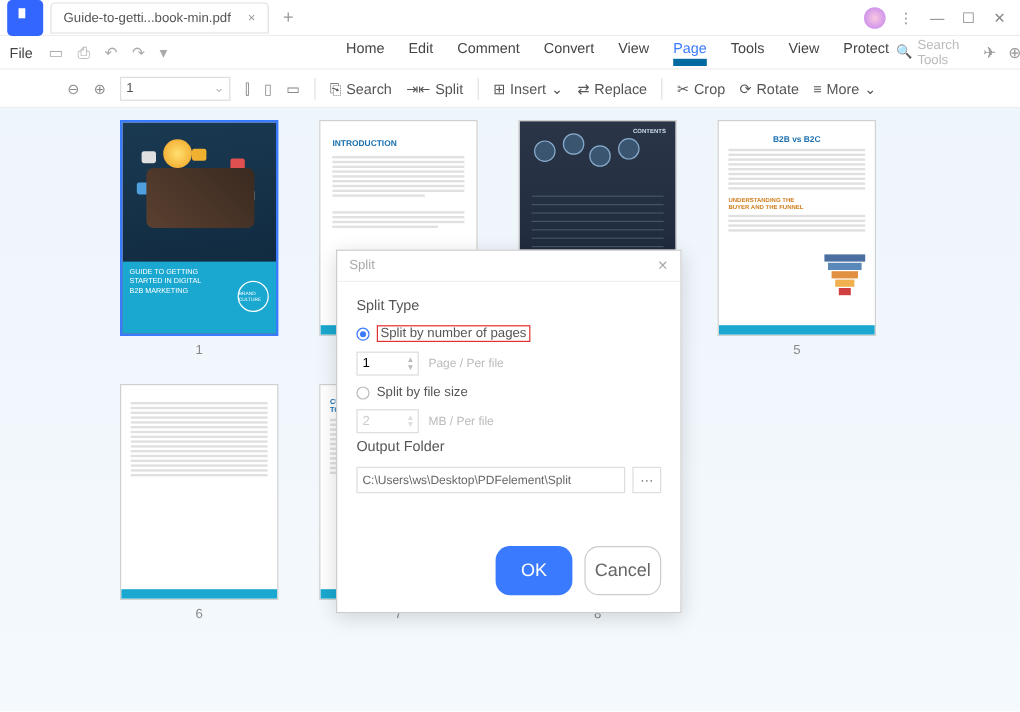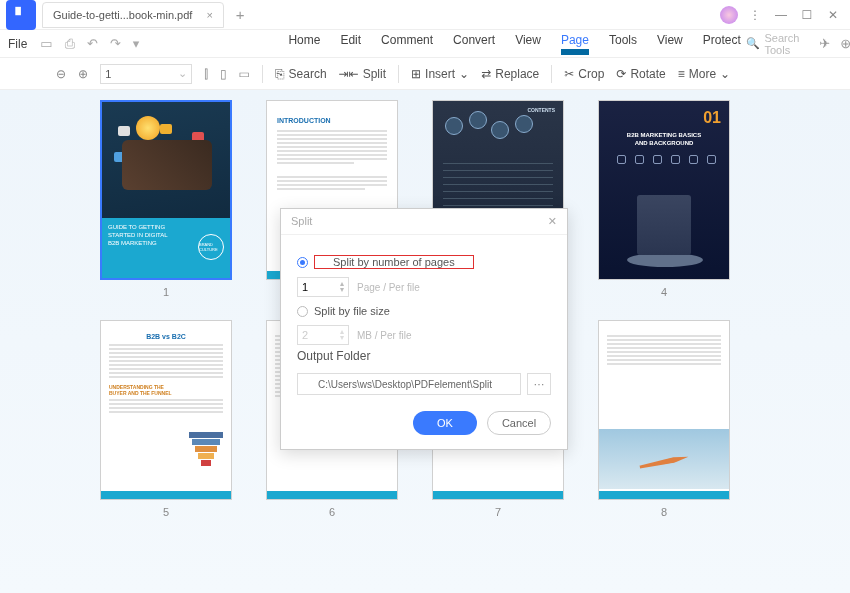--- a/index.html
+++ b/index.html
@@ -79,30 +79,30 @@
 .t8-plane { position:absolute; bottom:30px; left:40px; width:50px; height:14px; background:#e08040; transform:rotate(-12deg); clip-path:polygon(0 40%,70% 30%,100% 50%,70% 70%,0 60%); }
 
 .dialog { position:absolute; top:208px; left:280px; width:288px; background:#fff; border:1px solid #ccc; box-shadow:0 4px 16px rgba(0,0,0,0.15); font-size:11px; }
 .dlg-head { display:flex; justify-content:space-between; padding:6px 10px; color:#aaa; border-bottom:1px solid #f0f0f0; }
 .dlg-body { padding:12px 16px 14px; }
 .dlg-section { font-size:12px; color:#555; margin-bottom:10px; }
 .radio-row { display:flex; align-items:center; gap:6px; margin:8px 0; color:#555; }
 .radio { width:11px; height:11px; border-radius:50%; border:1px solid #bbb; display:inline-flex; align-items:center; justify-content:center; }
 .radio.on { border-color:#3a7afe; }
 .radio.on::after { content:''; width:5px; height:5px; border-radius:50%; background:#3a7afe; }
-.highlight { border:1px solid #e03030; padding:0 18px;text-align:center; }
+.highlight { border:1px solid #e03030; padding:0 2px;text-align:center; }
 .num-input { display:flex; align-items:center; gap:8px; margin:4px 0 4px 0; }
 .num-field { width:52px; height:20px; border:1px solid #ddd; display:flex; align-items:center; justify-content:space-between; padding:0 4px; font-size:11px; }
 .num-field.disabled { color:#ccc; }
 .unit { color:#bbb; font-size:10px; }
 .folder-row { display:flex; gap:6px; margin-top:6px; }
-.folder-input { flex:1; height:22px; border:1px solid #ddd; padding:0 20px; display:flex; align-items:center; font-size:10px; color:#666; }
+.folder-input { flex:1; height:22px; border:1px solid #ddd; padding:0 4px; display:flex; align-items:center; font-size:10px; color:#666; }
 .folder-btn { width:24px; height:22px; border:1px solid #ddd; display:flex; align-items:center; justify-content:center; color:#888; cursor:pointer; }
 .dlg-buttons { display:flex; justify-content:flex-end; gap:10px; margin-top:16px; }
-.btn { width:64px; height:24px; border-radius:12px; display:flex; align-items:center; justify-content:center; font-size:11px; cursor:pointer; }
+.btn { width:64px; height:41px; border-radius:12px; display:flex; align-items:center; justify-content:center; font-size:15px; cursor:pointer;margin-top:28px; }
 .btn-primary { background:#3a7afe; color:#fff; }
 .btn-secondary { border:1px solid #ccc; color:#666; background:#fff; }
 </style>
 </head>
 <body>
 
 <div class="titlebar">
   <div class="app-icon">▘</div>
   <div class="tab">
     <span>Guide-to-getti...book-min.pdf</span>
@@ -252,38 +252,20 @@
             <div class="t3-row"></div>
             <div class="t3-row"></div>
             <div class="t3-row"></div>
             <div class="t3-row"></div>
             <div class="t3-row"></div>
           </div>
       </div>
       <span class="thumb-num">3</span>
     </div>
 
-    <div class="thumb-wrap">
-      <div class="thumb t4">
-        <span class="t4-num">01</span>
-        <div class="t4-title" style="white-space:pre-line">B2B MARKETING BASICS
-AND BACKGROUND</div>
-        <div class="t4-icons">
-            <span style="left:4px"></span>
-            <span style="left:22px"></span>
-            <span style="left:40px"></span>
-            <span style="left:58px"></span>
-            <span style="left:76px"></span>
-            <span style="left:94px"></span>
-          </div>
-        <div class="t4-base"></div>
-          <div class="t4-server"></div>
-      </div>
-      <span class="thumb-num">4</span>
-    </div>
 
     <div class="thumb-wrap">
       <div class="thumb t5">
         <div class="t5-title">B2B vs B2C</div>
         <div class="t2-line"></div>
           <div class="t2-line"></div>
           <div class="t2-line"></div>
           <div class="t2-line"></div>
           <div class="t2-line"></div>
           <div class="t2-line"></div>
@@ -370,20 +352,21 @@
     </div>
   </div>
 </div>
 
 <div class="dialog">
   <div class="dlg-head">
     <span>Split</span>
     <span>✕</span>
   </div>
   <div class="dlg-body">
+    <div class="dlg-section">Split Type</div>
 
     <div class="radio-row">
       <span class="radio on"></span>
       <span class="highlight">Split by number of pages</span>
     </div>
     <div class="num-input">
       <div class="num-field">
         <span>1</span>
         <span style="color:#bbb;font-size:8px;line-height:0.7">▴<br>▾</span>
       </div>

